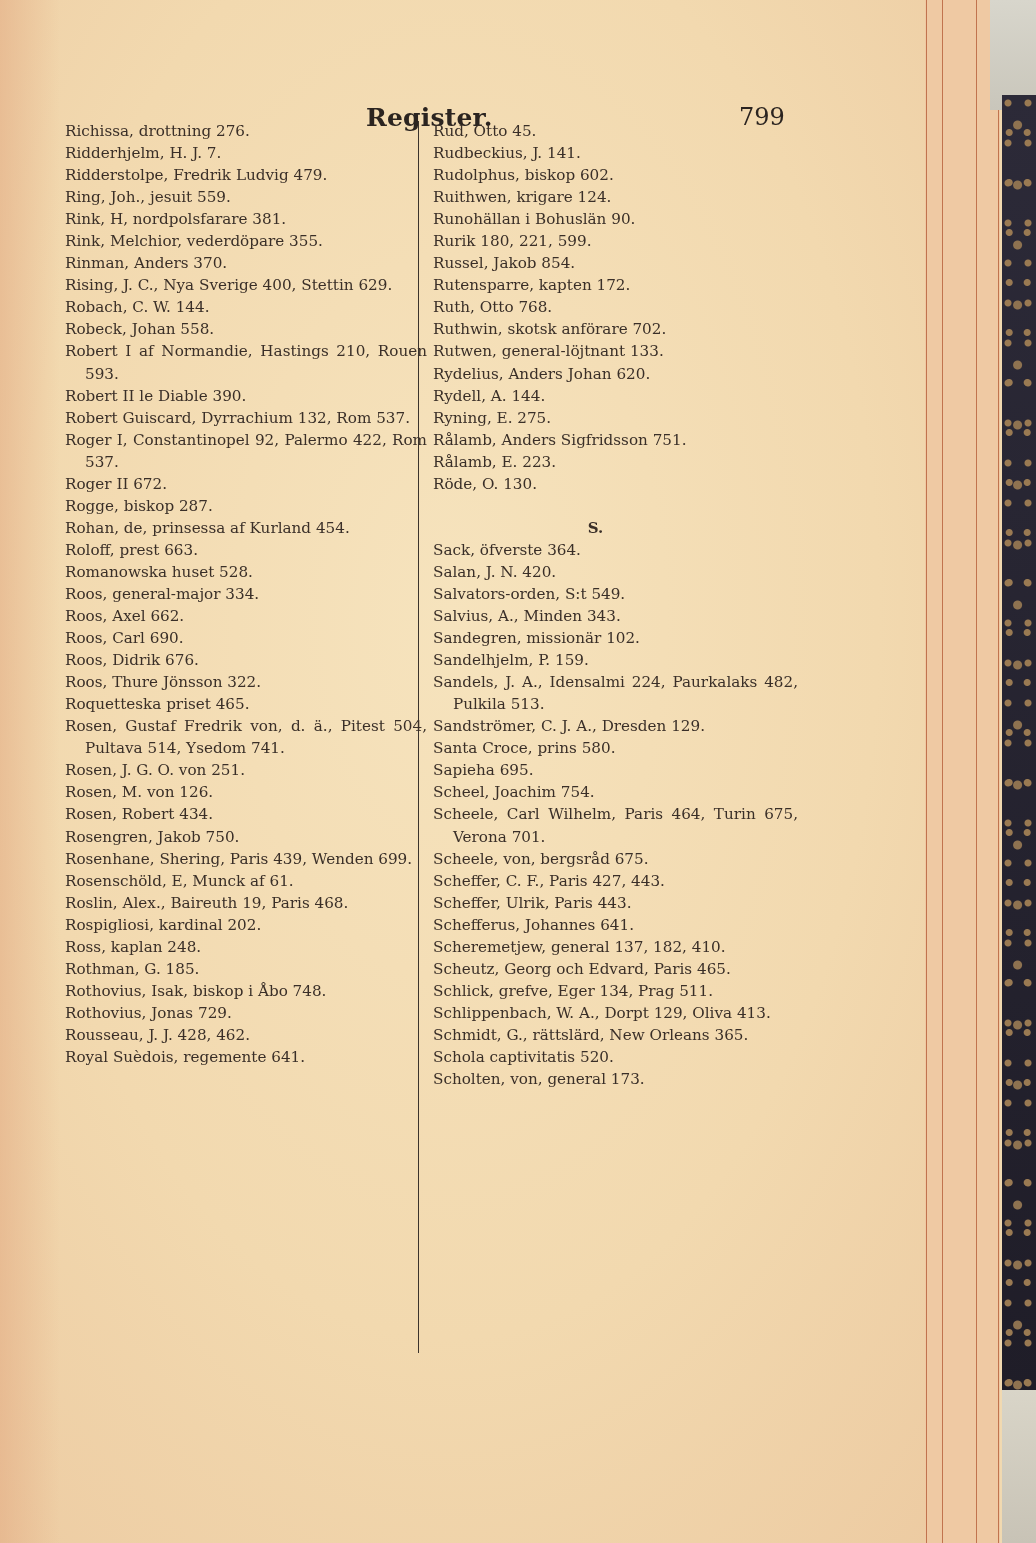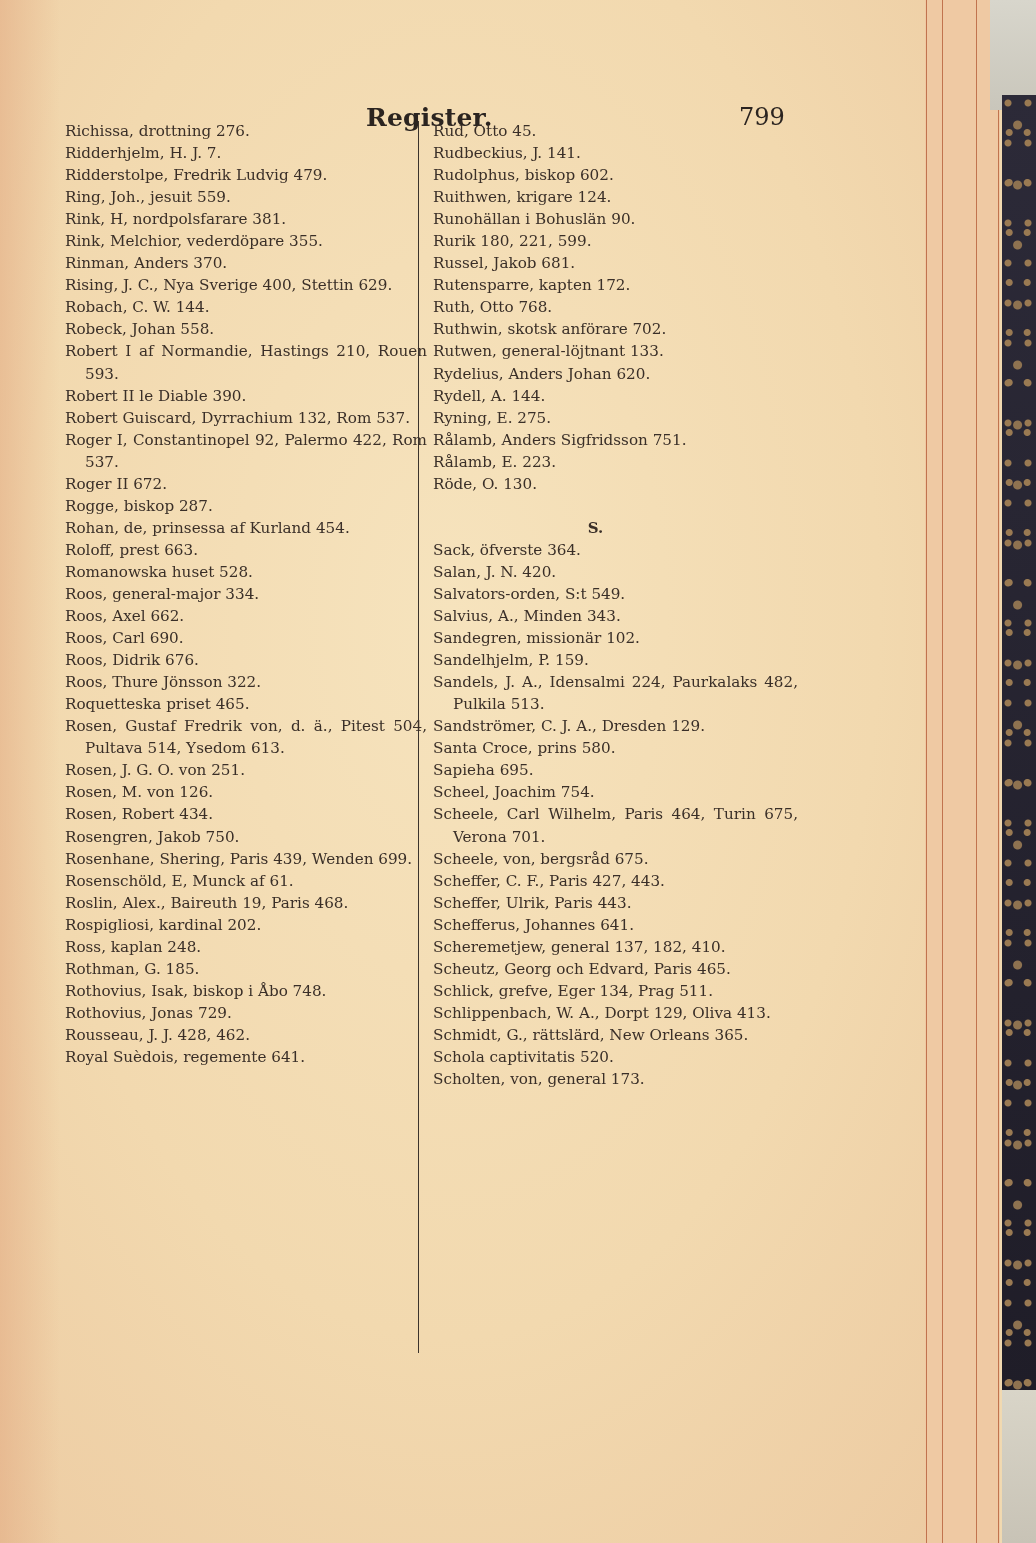--- a/index.html
+++ b/index.html
@@ -110,21 +110,21 @@
     <div class="entry">Rogge, biskop 287.</div>
     <div class="entry">Rohan, de, prinsessa af Kurland 454.</div>
     <div class="entry">Roloff, prest 663.</div>
     <div class="entry">Romanowska huset 528.</div>
     <div class="entry">Roos, general-major 334.</div>
     <div class="entry">Roos, Axel 662.</div>
     <div class="entry">Roos, Carl 690.</div>
     <div class="entry">Roos, Didrik 676.</div>
     <div class="entry">Roos, Thure Jönsson 322.</div>
     <div class="entry">Roquetteska priset 465.</div>
-    <div class="entry">Rosen, Gustaf Fredrik von, d. ä., Pitest 504, Pultava 514, Ysedom 613.</div>
+    <div class="entry">Rosen, Gustaf Fredrik von, d. ä., Pitest 504, Pultava 514, Ysedom 741.</div>
     <div class="entry">Rosen, J. G. O. von 251.</div>
     <div class="entry">Rosen, M. von 126.</div>
     <div class="entry">Rosen, Robert 434.</div>
     <div class="entry">Rosengren, Jakob 750.</div>
     <div class="entry">Rosenhane, Shering, Paris 439, Wenden 699.</div>
     <div class="entry">Rosenschöld, E, Munck af 61.</div>
     <div class="entry">Roslin, Alex., Baireuth 19, Paris 468.</div>
     <div class="entry">Rospigliosi, kardinal 202.</div>
     <div class="entry">Ross, kaplan 248.</div>
     <div class="entry">Rothman, G. 185.</div>
@@ -134,21 +134,21 @@
     <div class="entry">Royal Suèdois, regemente 641.</div>
   </div>
 
   <div class="column col-right">
     <div class="entry">Rud, Otto 45.</div>
     <div class="entry">Rudbeckius, J. 141.</div>
     <div class="entry">Rudolphus, biskop 602.</div>
     <div class="entry">Ruithwen, krigare 124.</div>
     <div class="entry">Runohällan i Bohuslän 90.</div>
     <div class="entry">Rurik 180, 221, 599.</div>
-    <div class="entry">Russel, Jakob 681.</div>
+    <div class="entry">Russel, Jakob 854.</div>
     <div class="entry">Rutensparre, kapten 172.</div>
     <div class="entry">Ruth, Otto 768.</div>
     <div class="entry">Ruthwin, skotsk anförare 702.</div>
     <div class="entry">Rutwen, general-löjtnant 133.</div>
     <div class="entry">Rydelius, Anders Johan 620.</div>
     <div class="entry">Rydell, A. 144.</div>
     <div class="entry">Ryning, E. 275.</div>
     <div class="entry">Rålamb, Anders Sigfridsson 751.</div>
     <div class="entry">Rålamb, E. 223.</div>
     <div class="entry">Röde, O. 130.</div>

